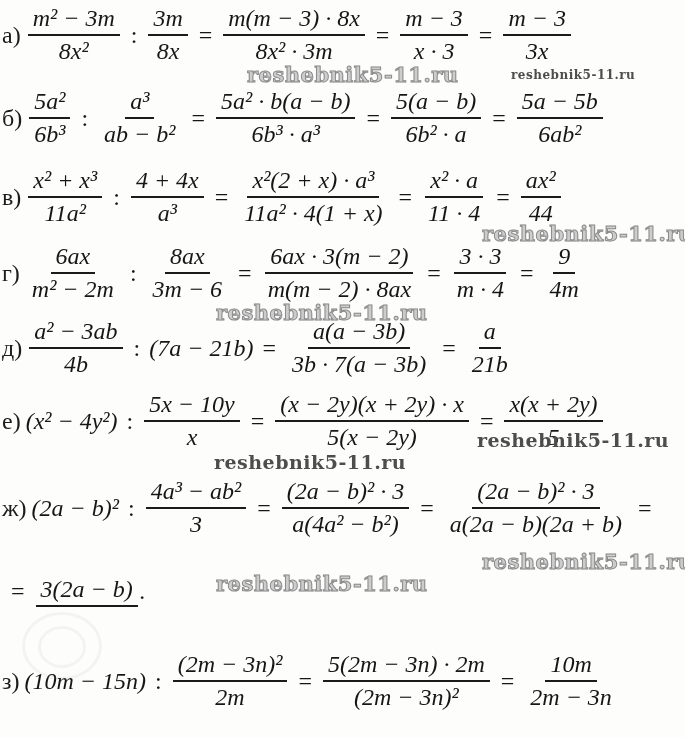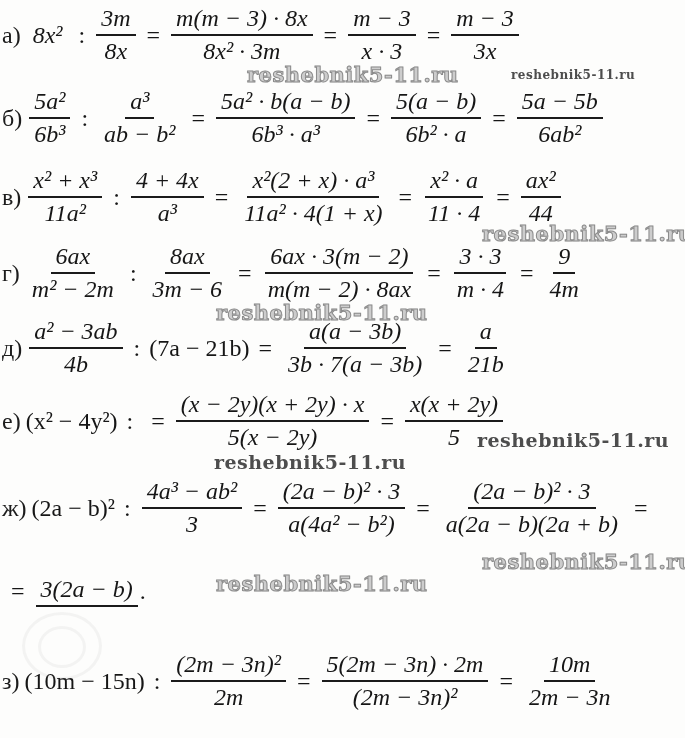--- a/index.html
+++ b/index.html
@@ -20,20 +20,21 @@
     height: 70px;
     white-space: nowrap;
   }
   .lbl {
     font-style: normal;
     font-size: 24px;
     margin-right: 5px;
     color: #1c1c1c;
   }
   .tk {
+    font-style: italic;
     font-size: 24px;
     color: #161616;
   }
   .op {
     font-style: normal;
     font-size: 24px;
     margin: 0 9px;
     color: #161616;
   }
   .frac {
@@ -76,20 +77,21 @@
   }
 </style>
 </head>
 <body>
 
 <div id="sheet">
   <div>
       <div class="math-line" style="top: 0px;">
         <span class="lbl">а)</span>
         <span class="frac">
+          <span class="num">m² − 3m</span>
           <span class="den">8x²</span>
         </span>
         <span class="op">:</span>
         <span class="frac">
           <span class="num">3m</span>
           <span class="den">8x</span>
         </span>
         <span class="op">=</span>
         <span class="frac">
           <span class="num">m(m − 3) · 8x</span>
@@ -203,20 +205,24 @@
         <span class="op">=</span>
         <span class="frac">
           <span class="num">a</span>
           <span class="den">21b</span>
         </span>
       </div>
       <div class="math-line" style="top: 386px;">
         <span class="lbl">е)</span>
         <span class="tk">(x² − 4y²)</span>
         <span class="op">:</span>
+        <span class="frac">
+          <span class="num">5x − 10y</span>
+          <span class="den">x</span>
+        </span>
         <span class="op">=</span>
         <span class="frac">
           <span class="num">(x − 2y)(x + 2y) · x</span>
           <span class="den">5(x − 2y)</span>
         </span>
         <span class="op">=</span>
         <span class="frac">
           <span class="num">x(x + 2y)</span>
           <span class="den">5</span>
         </span>

